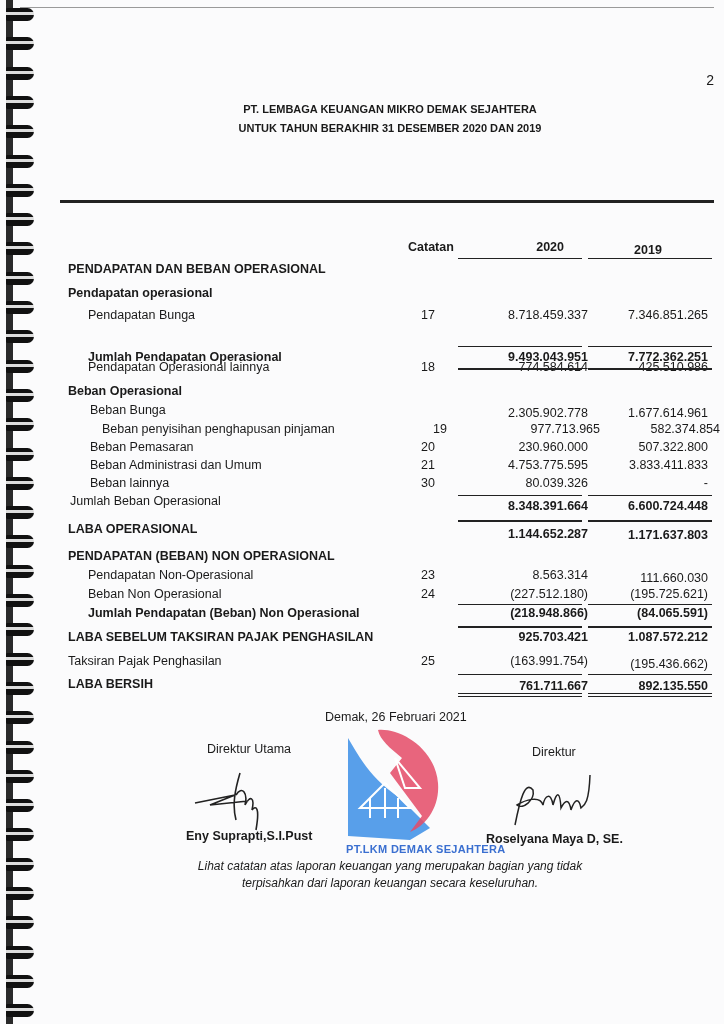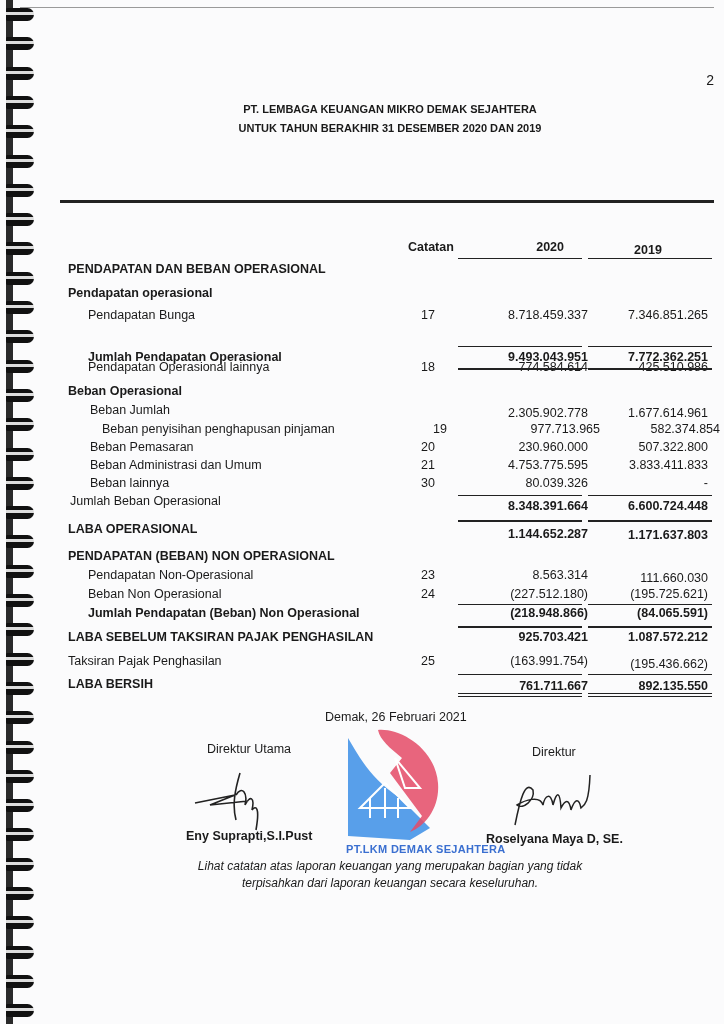--- a/index.html
+++ b/index.html
@@ -122,21 +122,21 @@
   <span class="v20 b">9.493.043.951</span>
   <span class="v19 b">7.772.362.251</span>
 </div>
 <div class="line" style="left:458px;width:124px;top:368px;height:1.5px;"></div>
 <div class="line" style="left:588px;width:124px;top:368px;height:1.5px;"></div>
 
 <div class="row" style="top:384px;">
   <span class="label b ind0">Beban Operasional</span>
 </div>
 <div class="row" style="top:403px;">
-  <span class="label ind1b">Beban Jumlah</span>
+  <span class="label ind1b">Beban Bunga</span>
   <span class="v20" style="top:3px;">2.305.902.778</span>
   <span class="v19" style="top:3px;">1.677.614.961</span>
 </div>
 <div class="row" style="top:422px;margin-left:12px;">
   <span class="label ind1b">Beban penyisihan penghapusan pinjaman</span>
   <span class="note">19</span>
   <span class="v20">977.713.965</span>
   <span class="v19">582.374.854</span>
 </div>
 <div class="row" style="top:440px;">

